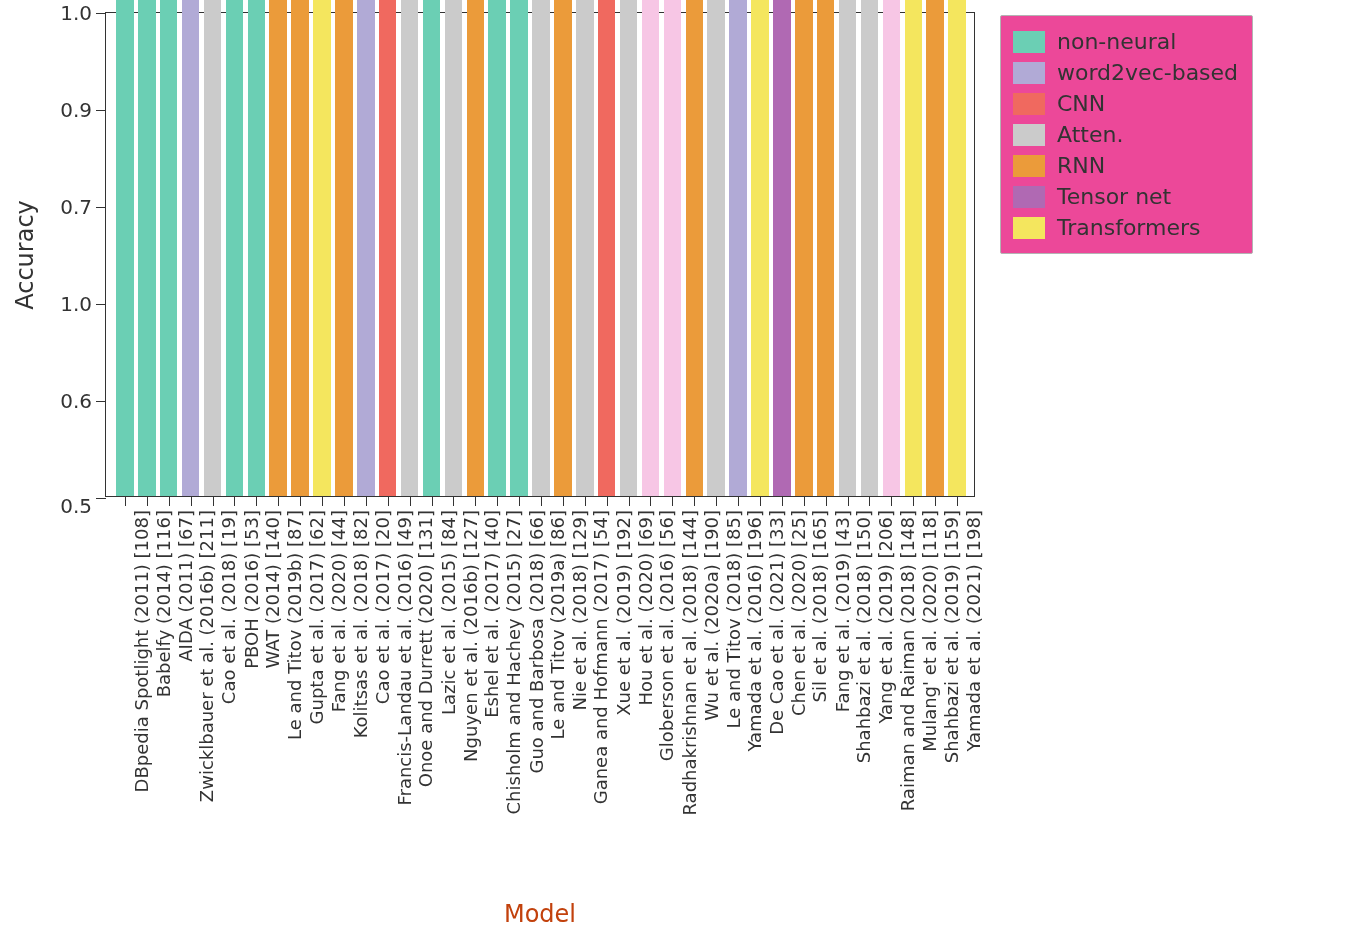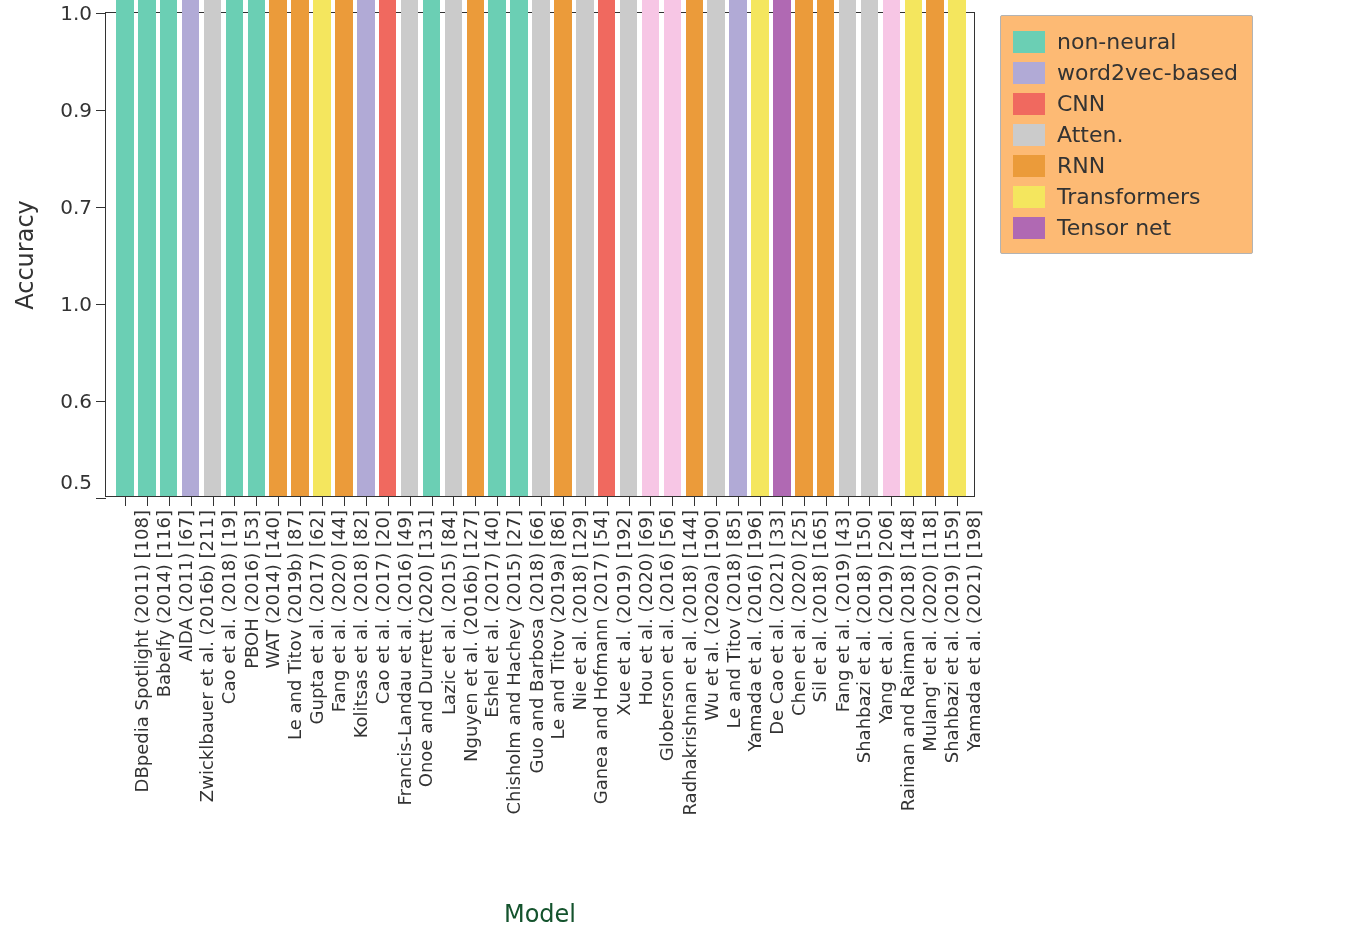--- a/index.html
+++ b/index.html
@@ -28,21 +28,21 @@
       transform: translate(-50%, -50%) rotate(-90deg);
       font-size: 24px;
       color: #333;
     }
     .x-axis-label {
       position: absolute;
       left: 540px;
       top: 900px;
       transform: translateX(-50%);
       font-size: 24px;
-      color: #14532d;
+      color: #c2410c;
     }
 
     .y-ticks { position: absolute; left: 0; top: 0; width: 100%; height: 100%; }
     .y-tick {
       position: absolute;
       left: -10px;
       width: 10px;
       height: 1px;
       background: #333;
     }
@@ -87,21 +87,21 @@
     }
     .x-label-anchor { position: absolute; bottom: 0; }
 
     .legend {
       position: absolute;
       left: 1000px;
       top: 15px;
       border: 1.5px solid #b3b3b3;
       border-radius: 2px;
       padding: 10px 14px 10px 12px;
-      background: #fdba74;
+      background: #ec4899;
     }
     .legend-row {
       display: flex;
       align-items: center;
       height: 31px;
     }
     .legend-swatch {
       width: 32px;
       height: 22px;
       margin-right: 12px;
@@ -113,21 +113,21 @@
       white-space: nowrap;
     }
   </style>
 </head>
 <body>
 
 <div class="figure">
   <div class="plot-area">
     <div class="y-ticks" id="y-ticks">
         <div class="y-tick" style="top: 485px;"></div>
-        <div class="y-tick-label" style="top: 469px; margin-left: 46px;">0.5</div>
+        <div class="y-tick-label" style="top: 493px; margin-left: 46px;">0.5</div>
         <div class="y-tick" style="top: 388px;"></div>
         <div class="y-tick-label" style="top: 388px;">0.6</div>
         <div class="y-tick" style="top: 291px;"></div>
         <div class="y-tick-label" style="top: 291px;">1.0</div>
         <div class="y-tick" style="top: 194px;"></div>
         <div class="y-tick-label" style="top: 194px;">0.7</div>
         <div class="y-tick" style="top: 97px;"></div>
         <div class="y-tick-label" style="top: 97px;">0.9</div>
         <div class="y-tick" style="top: 0px;"></div>
         <div class="y-tick-label" style="top: 0px;">1.0</div>
@@ -428,21 +428,21 @@
       </div>
       <div class="legend-row">
         <div class="legend-swatch" style="background: rgb(203, 203, 203);"></div>
         <div class="legend-text">Atten.</div>
       </div>
       <div class="legend-row">
         <div class="legend-swatch" style="background: rgb(235, 155, 58);"></div>
         <div class="legend-text">RNN</div>
       </div>
       <div class="legend-row">
+        <div class="legend-swatch" style="background: rgb(176, 105, 179);"></div>
+        <div class="legend-text">Tensor net</div>
+      </div>
+      <div class="legend-row">
         <div class="legend-swatch" style="background: rgb(244, 230, 94);"></div>
         <div class="legend-text">Transformers</div>
       </div>
-      <div class="legend-row">
-        <div class="legend-swatch" style="background: rgb(176, 105, 179);"></div>
-        <div class="legend-text">Tensor net</div>
-      </div>
     </div>
 </div>
 
 </body></html>

